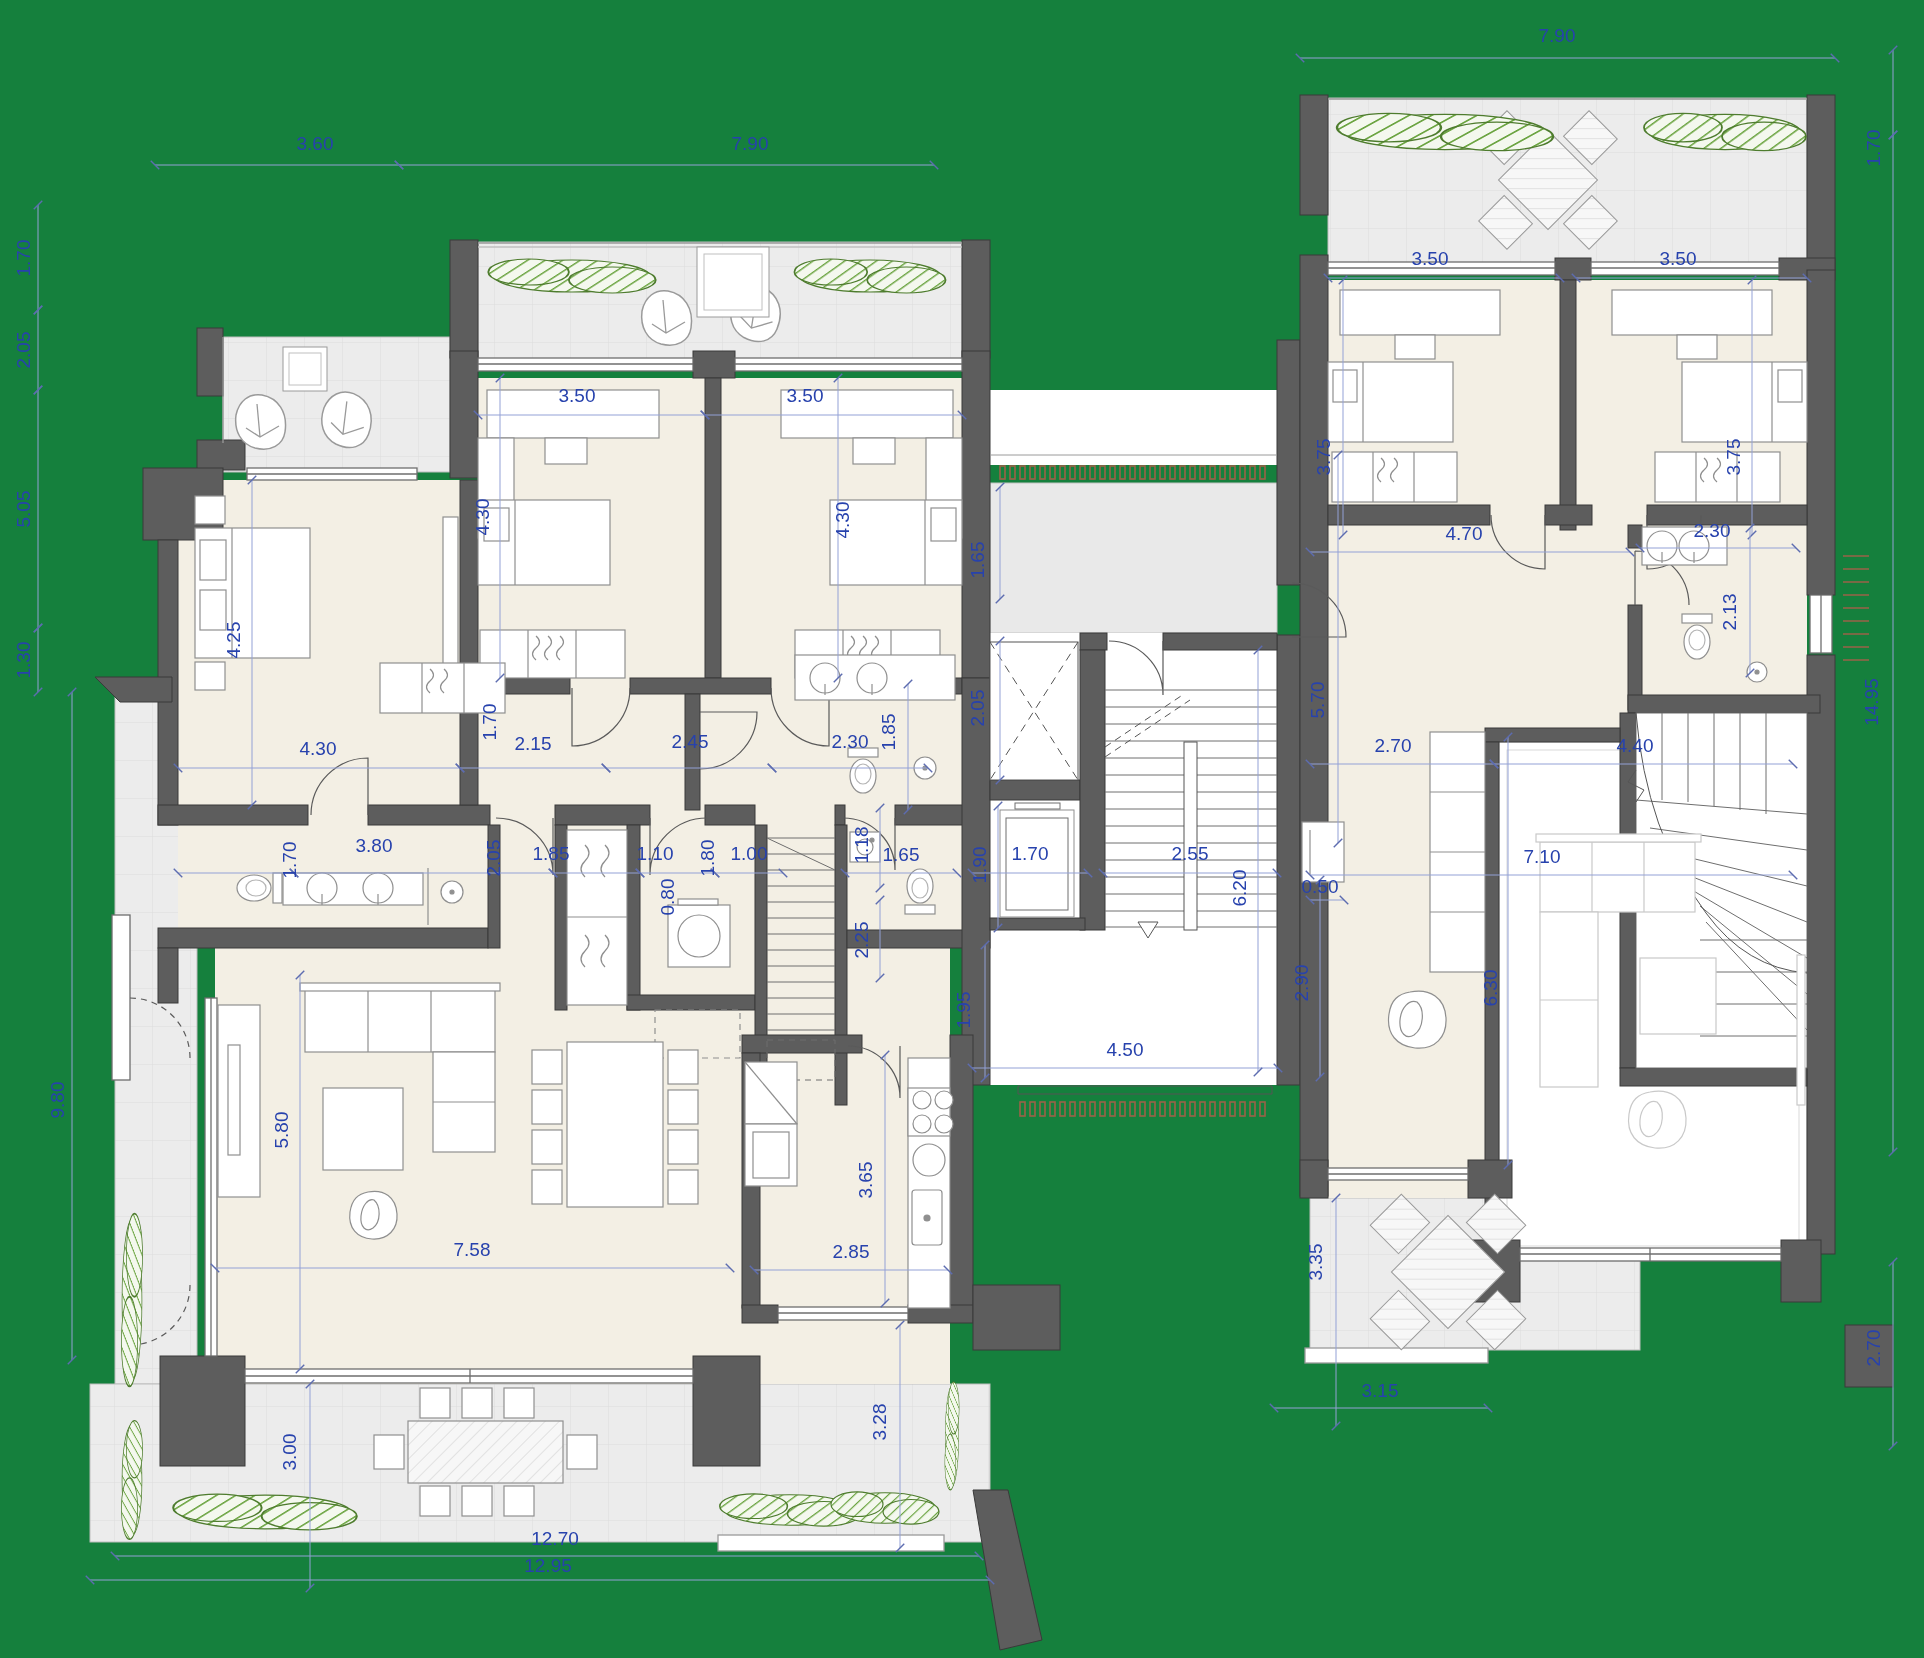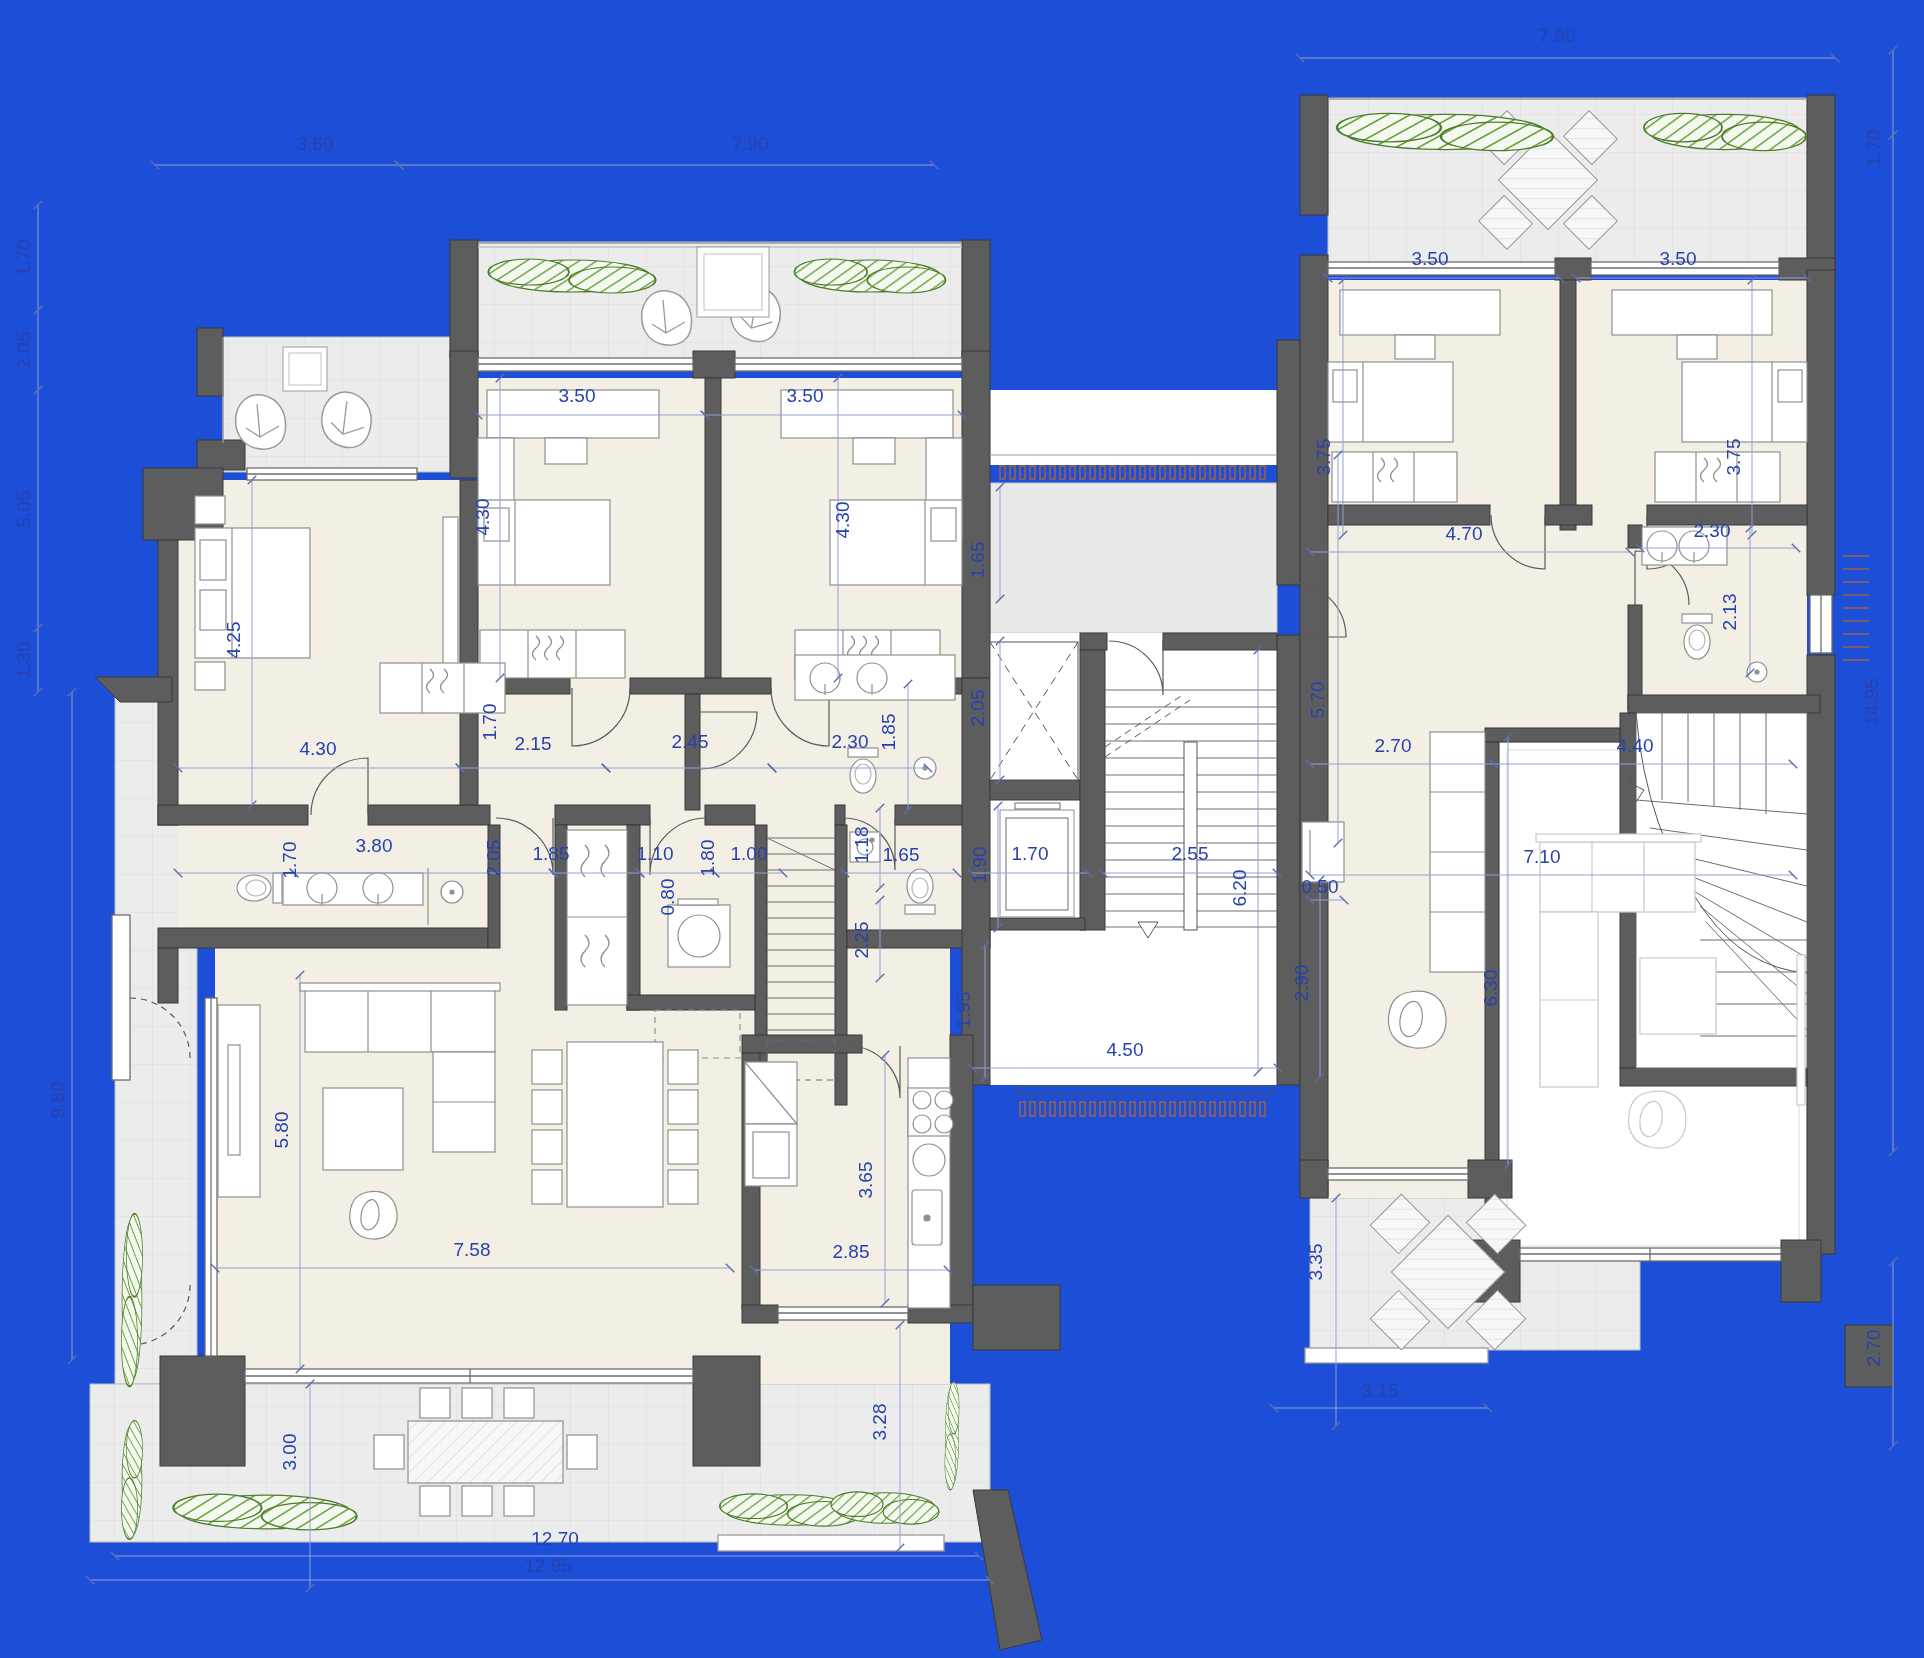--- a/index.html
+++ b/index.html
@@ -1,16 +1,16 @@
 <!DOCTYPE html>
 <html><head>
 <meta charset="utf-8">
 <style>
   html,body{margin:0;padding:0;background:#ffffff;}
-  .stage{position:relative;width:1924px;height:1658px;background:#1d4ed8;overflow:hidden;
+  .stage{position:relative;width:1924px;height:1658px;background:#15803d;overflow:hidden;
          font-family:"Liberation Sans", sans-serif;}
   svg{display:block}
   .dim-label{font-family:"Liberation Sans","DejaVu Sans",sans-serif;font-size:19px;}
 </style>
 </head>
 <body>
 
 <div class="stage">
 <svg width="1924" height="1658" viewBox="0 0 1924 1658">
   <defs>

